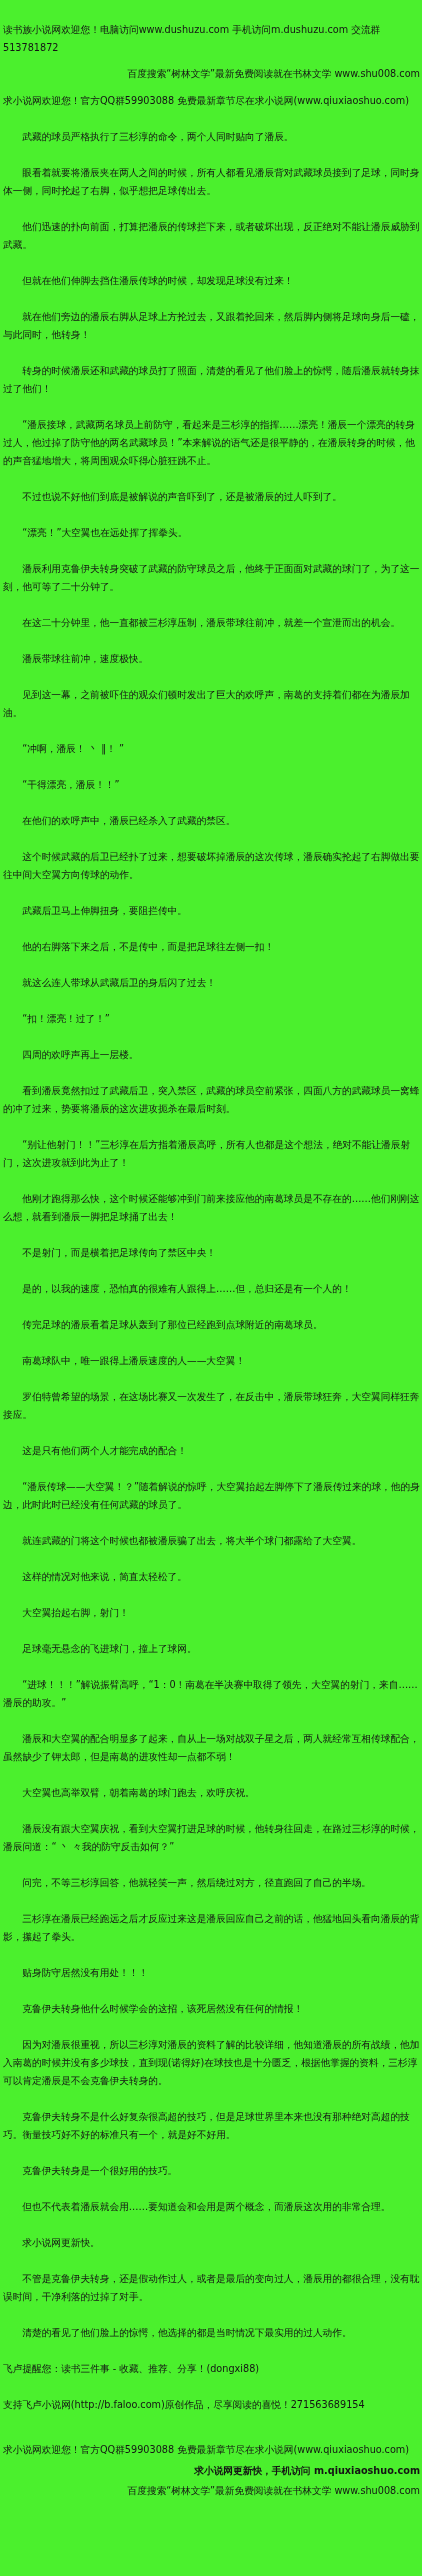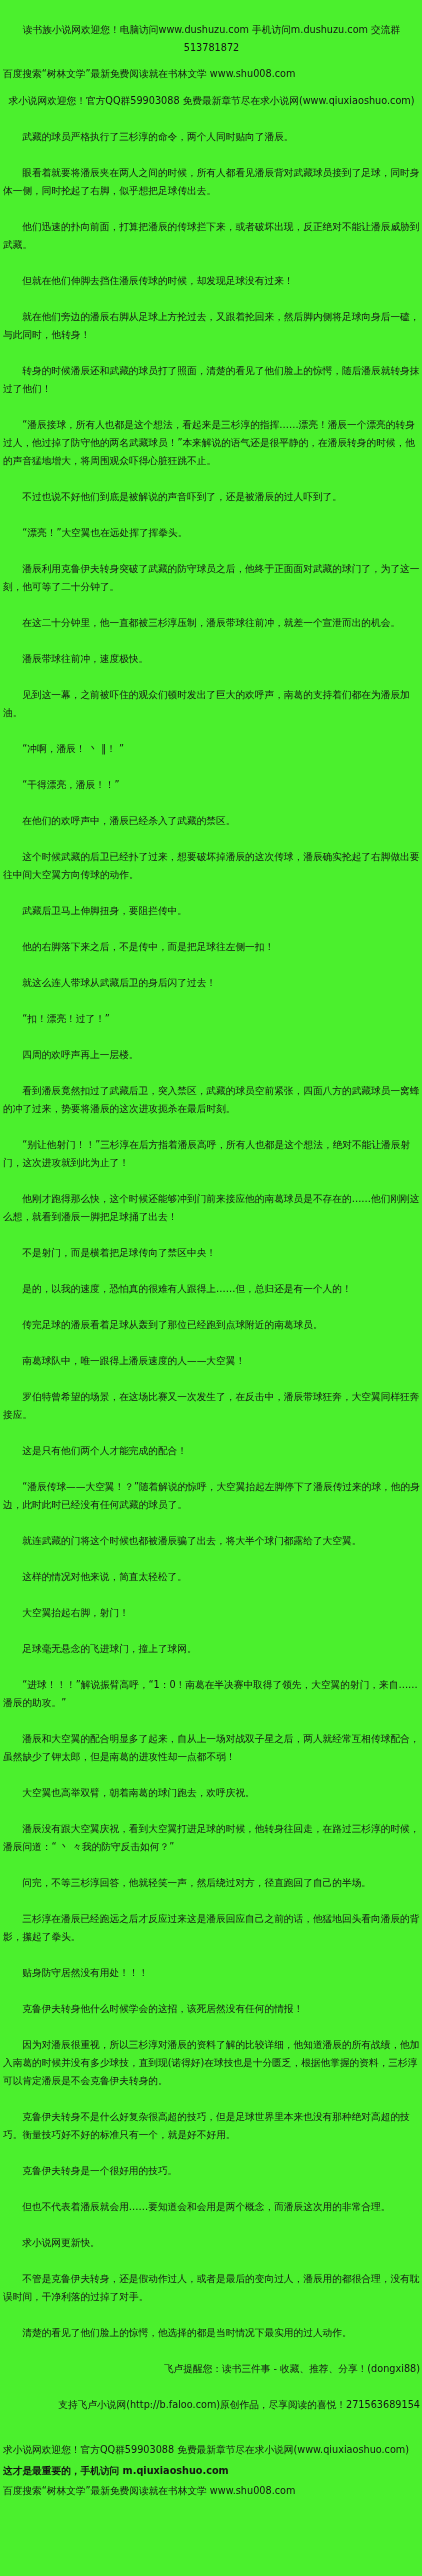--- a/index.html
+++ b/index.html
@@ -10,37 +10,36 @@
     background: var(--bg, #4BF02D);
     color: var(--fg, #141414);
     font-family: "DejaVu Sans", sans-serif;
     font-size: 9.7px;
   }
   .wrap { padding: 20.5px 3px 0 3px; }
   .hline {
     line-height: 18px;
     margin: 0 0 8.5px 0;
     white-space: pre-wrap;
-    text-align: center;
   }
-  .center { text-align: left; }
+  .center { text-align: right; }
   .bold { font-weight: bold; }
   #content p {
     margin: 18px 0 0 0;
     line-height: 18px;
     text-indent: 19.3px;
     white-space: pre-wrap;
   }
   
   .u {
     background-image:
       repeating-linear-gradient(90deg, rgba(0,0,0,0) 0 3.6px, var(--bg, #4BF02D) 3.6px 6.6px),
       repeating-linear-gradient(180deg, rgba(0,0,0,0) 0 15.7px, var(--line, #72728a) 15.7px 16.3px, rgba(0,0,0,0) 16.3px 18px);
   }
-  #content p.noindent { text-indent: 0; text-align: right; }
+  #content p.noindent { text-indent: 0; }
   #footer { margin-top: 26.6px; }
   #footer .fline {
     line-height: 20.5px;
     margin: 0;
     white-space: pre-wrap;
   }
 </style>
 </head>
 <body>
 
@@ -50,21 +49,21 @@
       <div class="hline center">百度搜索“树林文学”最新免费阅读就在书林文学 www.shu008.com</div>
       <div class="hline">求小说网欢迎您！官方QQ群59903088 免费最新章节尽在求小说网(www.qiuxiaoshuo.com)</div>
     </div>
   <div id="content">
       <p class="u">武藏的球员严格执行了三杉淳的命令，两个人同时贴向了潘辰。</p>
       <p class="u">眼看着就要将潘辰夹在两人之间的时候，所有人都看见潘辰背对武藏球员接到了足球，同时身体一侧，同时抡起了右脚，似乎想把足球传出去。</p>
       <p class="u">他们迅速的扑向前面，打算把潘辰的传球拦下来，或者破坏出现，反正绝对不能让潘辰威胁到武藏。</p>
       <p class="u">但就在他们伸脚去挡住潘辰传球的时候，却发现足球没有过来！</p>
       <p class="u">就在他们旁边的潘辰右脚从足球上方抡过去，又跟着抡回来，然后脚内侧将足球向身后一磕，与此同时，他转身！</p>
       <p class="u">转身的时候潘辰还和武藏的球员打了照面，清楚的看见了他们脸上的惊愕，随后潘辰就转身抹过了他们！</p>
-      <p class="u">“潘辰接球，所有人也都是这个想法，看起来是三杉淳的指挥……漂亮！潘辰一个漂亮的转身过人，他过掉了防守他的两名武藏球员！”本来解说的语气还是很平静的，在潘辰转身的时候，他的声音猛地增大，将周围观众吓得心脏狂跳不止。</p>
+      <p class="u">“潘辰接球，武藏两名球员上前防守，看起来是三杉淳的指挥……漂亮！潘辰一个漂亮的转身过人，他过掉了防守他的两名武藏球员！”本来解说的语气还是很平静的，在潘辰转身的时候，他的声音猛地增大，将周围观众吓得心脏狂跳不止。</p>
       <p class="u">不过也说不好他们到底是被解说的声音吓到了，还是被潘辰的过人吓到了。</p>
       <p class="u">“漂亮！”大空翼也在远处挥了挥拳头。</p>
       <p class="u">潘辰利用克鲁伊夫转身突破了武藏的防守球员之后，他终于正面面对武藏的球门了，为了这一刻，他可等了二十分钟了。</p>
       <p class="u">在这二十分钟里，他一直都被三杉淳压制，潘辰带球往前冲，就差一个宣泄而出的机会。</p>
       <p class="u">潘辰带球往前冲，速度极快。</p>
       <p class="u">见到这一幕，之前被吓住的观众们顿时发出了巨大的欢呼声，南葛的支持着们都在为潘辰加油。</p>
       <p class="u">“冲啊，潘辰！ 丶 ‖！ ”</p>
       <p class="u">“干得漂亮，潘辰！！”</p>
       <p class="u">在他们的欢呼声中，潘辰已经杀入了武藏的禁区。</p>
       <p class="u">这个时候武藏的后卫已经扑了过来，想要破坏掉潘辰的这次传球，潘辰确实抡起了右脚做出要往中间大空翼方向传球的动作。</p>
@@ -100,17 +99,17 @@
       <p class="u">克鲁伊夫转身是一个很好用的技巧。</p>
       <p class="u">但也不代表着潘辰就会用……要知道会和会用是两个概念，而潘辰这次用的非常合理。</p>
       <p class="u">求小说网更新快。</p>
       <p class="u">不管是克鲁伊夫转身，还是假动作过人，或者是最后的变向过人，潘辰用的都很合理，没有耽误时间，干净利落的过掉了对手。</p>
       <p class="u">清楚的看见了他们脸上的惊愕，他选择的都是当时情况下最实用的过人动作。</p>
       <p class="u noindent">飞卢提醒您：读书三件事 - 收藏、推荐、分享！(dongxi88)</p>
       <p class="u noindent">支持飞卢小说网(http://b.faloo.com)原创作品，尽享阅读的喜悦！271563689154</p>
     </div>
   <div id="footer">
       <div class="fline">求小说网欢迎您！官方QQ群59903088 免费最新章节尽在求小说网(www.qiuxiaoshuo.com)</div>
-      <div class="fline center bold">这才是最重要的，手机访问 m.qiuxiaoshuo.com</div>
+      <div class="fline center bold">求小说网更新快，手机访问 m.qiuxiaoshuo.com</div>
       <div class="fline center">百度搜索“树林文学”最新免费阅读就在书林文学 www.shu008.com</div>
     </div>
 </div>
 
 
 </body></html>

